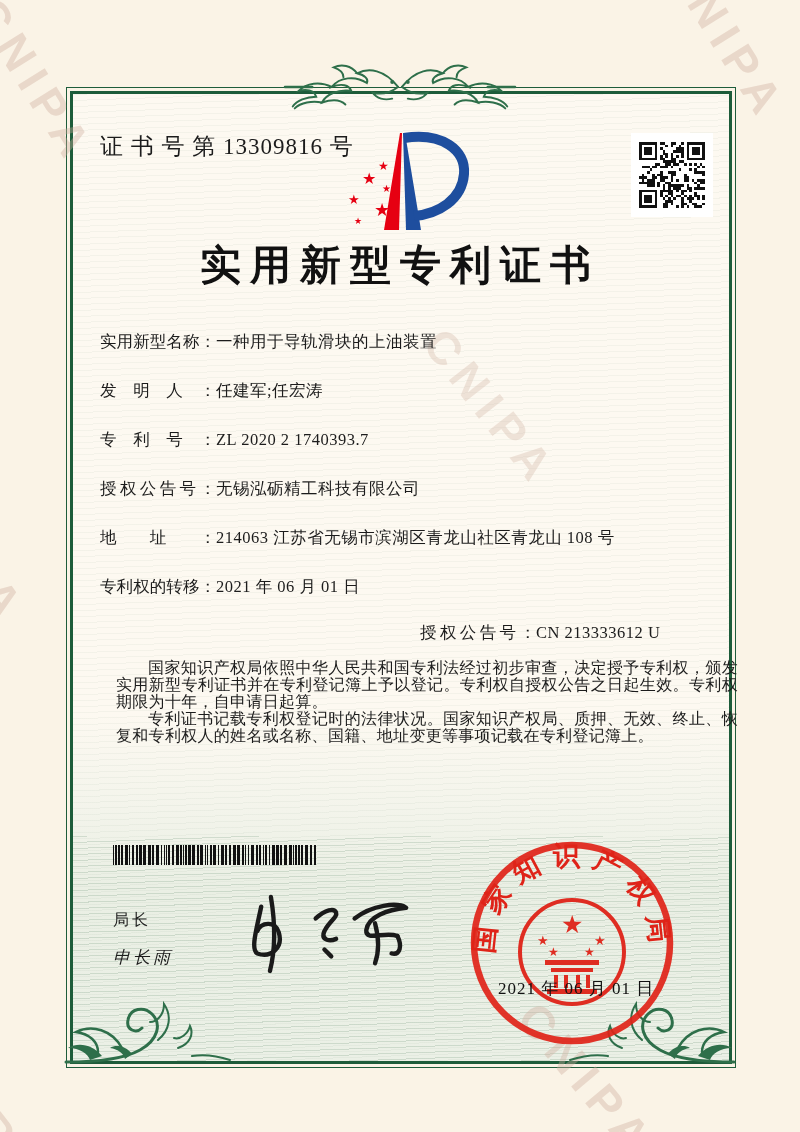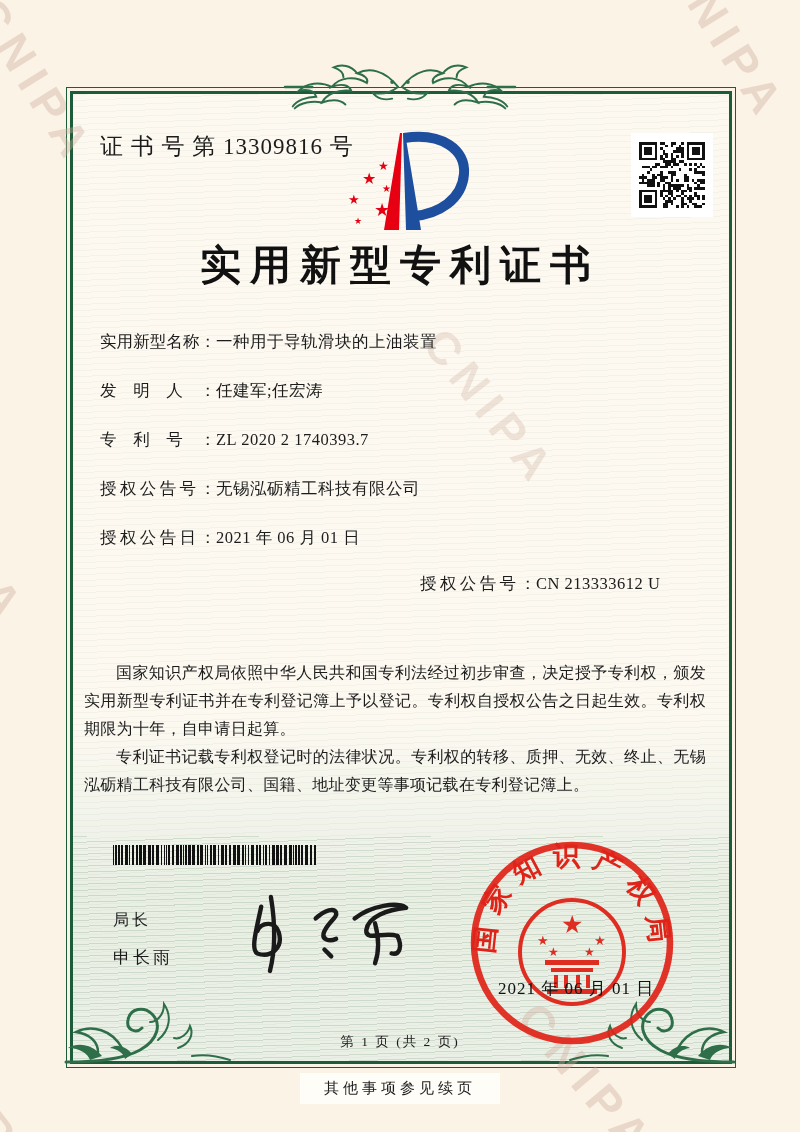--- a/index.html
+++ b/index.html
@@ -61,27 +61,27 @@
   .frow{height:24px;line-height:24px;margin-bottom:25px;white-space:nowrap;position:relative;}
   .flabel{
     display:inline-block;width:116px;
     text-align:justify;text-align-last:justify;
     vertical-align:top;
   }
   .fvalue{letter-spacing:.5px;}
   .fpair2{position:absolute;left:320px;top:0;margin-top:46px;}
 
   
-  .legal{left:84px;top:659px;width:622px;font-size:16px;line-height:28px;}
+  .legal{left:116px;top:659px;width:622px;font-size:16px;line-height:17px;}
   .legal p{margin:0;text-indent:2em;text-align:justify;letter-spacing:.3px;}
 
   
   .barcode{left:113px;top:845px;}
   .officer-title{left:113px;top:910px;font-size:16px;letter-spacing:3px;}
-  .officer-name{left:113px;top:946px;font-size:17px;letter-spacing:3px;}
+  .officer-name{left:113px;top:946px;font-size:17px;letter-spacing:3px;font-style:italic;}
   .signature{left:232px;top:890px;}
   .seal{left:467px;top:838px;z-index:3;}
   .seal-date{
     left:498px;top:977px;width:160px;z-index:4;
     font-size:17px;letter-spacing:1px;color:#111;white-space:nowrap;
   }
   .page-info{left:0;top:1033px;width:800px;text-align:center;font-size:13.5px;letter-spacing:2px;}
   .cont-note{
     left:50%;top:1073px;transform:translateX(-50%);
     background:#fffdf8;padding:6px 24px;
@@ -376,30 +376,33 @@
     <div class="frow">
       <span class="flabel">发明人：</span><span class="fvalue">任建军;任宏涛</span>
     </div>
     <div class="frow">
       <span class="flabel">专利号：</span><span class="fvalue">ZL 2020 2 1740393.7</span>
     </div>
     <div class="frow">
       <span class="flabel">授权公告号：</span><span class="fvalue">无锡泓砺精工科技有限公司</span>
     </div>
     <div class="frow">
-      <span class="flabel">授权公告日：</span><span class="fvalue">2021 年 06 月 01 日</span>
+      <span class="flabel">地址：</span><span class="fvalue">214063 江苏省无锡市滨湖区青龙山社区青龙山 108 号</span>
+    </div>
+    <div class="frow">
+      <span class="flabel">专利权的转移：</span><span class="fvalue">2021 年 06 月 01 日</span>
       <span class="fpair2">
         <span class="flabel">授权公告号：</span><span class="fvalue">CN 213333612 U</span>
       </span>
     </div>
   </div>
 
   <div class="layer legal">
     <p>国家知识产权局依照中华人民共和国专利法经过初步审查，决定授予专利权，颁发实用新型专利证书并在专利登记簿上予以登记。专利权自授权公告之日起生效。专利权期限为十年，自申请日起算。</p>
-    <p>专利证书记载专利权登记时的法律状况。专利权的转移、质押、无效、终止、无锡泓砺精工科技有限公司、国籍、地址变更等事项记载在专利登记簿上。</p>
+    <p>专利证书记载专利权登记时的法律状况。国家知识产权局、质押、无效、终止、恢复和专利权人的姓名或名称、国籍、地址变更等事项记载在专利登记簿上。</p>
   </div>
 
   <svg class="layer barcode" id="barcode-svg" width="207" height="20">
       <rect x="0" y="0" width="1" height="20" fill="#111"></rect>
       <rect x="2" y="0" width="2" height="20" fill="#111"></rect>
       <rect x="5" y="0" width="2" height="20" fill="#111"></rect>
       <rect x="8" y="0" width="2" height="20" fill="#111"></rect>
       <rect x="12" y="0" width="3" height="20" fill="#111"></rect>
       <rect x="16" y="0" width="1" height="20" fill="#111"></rect>
       <rect x="19" y="0" width="2" height="20" fill="#111"></rect>
@@ -490,16 +493,14 @@
       <rect x="84" y="130" width="42" height="4"></rect>
       <rect x="87" y="137" width="4" height="13"></rect>
       <rect x="97" y="137" width="4" height="13"></rect>
       <rect x="109" y="137" width="4" height="13"></rect>
       <rect x="119" y="137" width="4" height="13"></rect>
       <rect x="80" y="151" width="50" height="5"></rect>
     </g>
   </svg>
   <div class="layer seal-date">2021 年 06 月 01 日</div>
 
-  <div class="layer page-info">第 1 页 (共 2 页)</div>
-  <div class="layer cont-note">其他事项参见续页</div>
 
 </div>
 
 </body></html>

